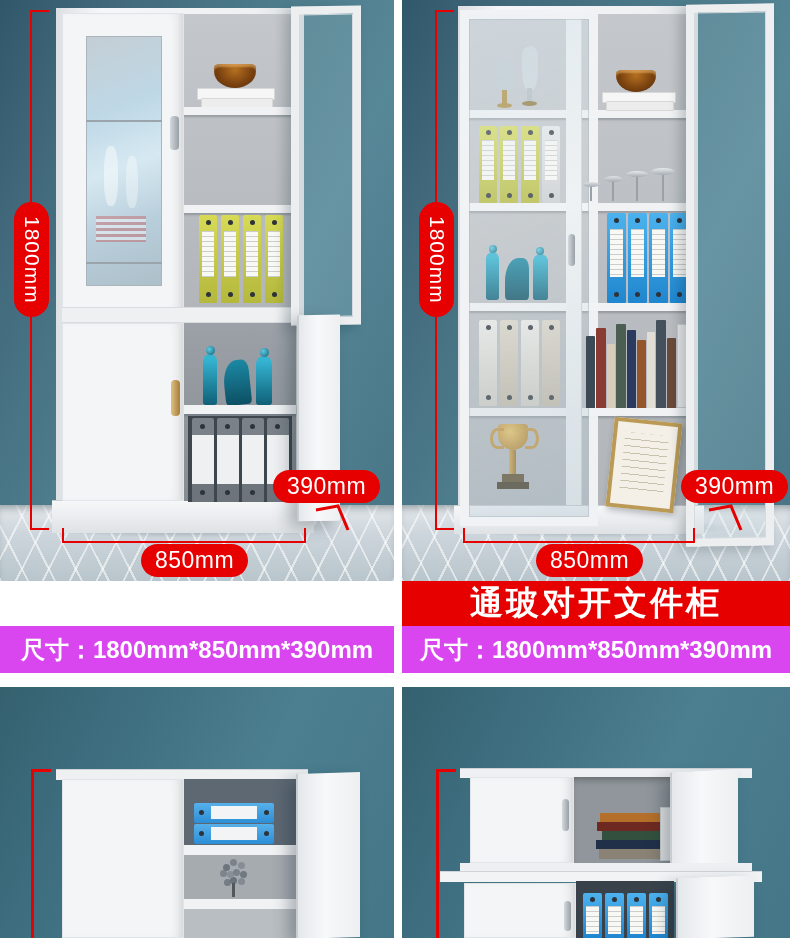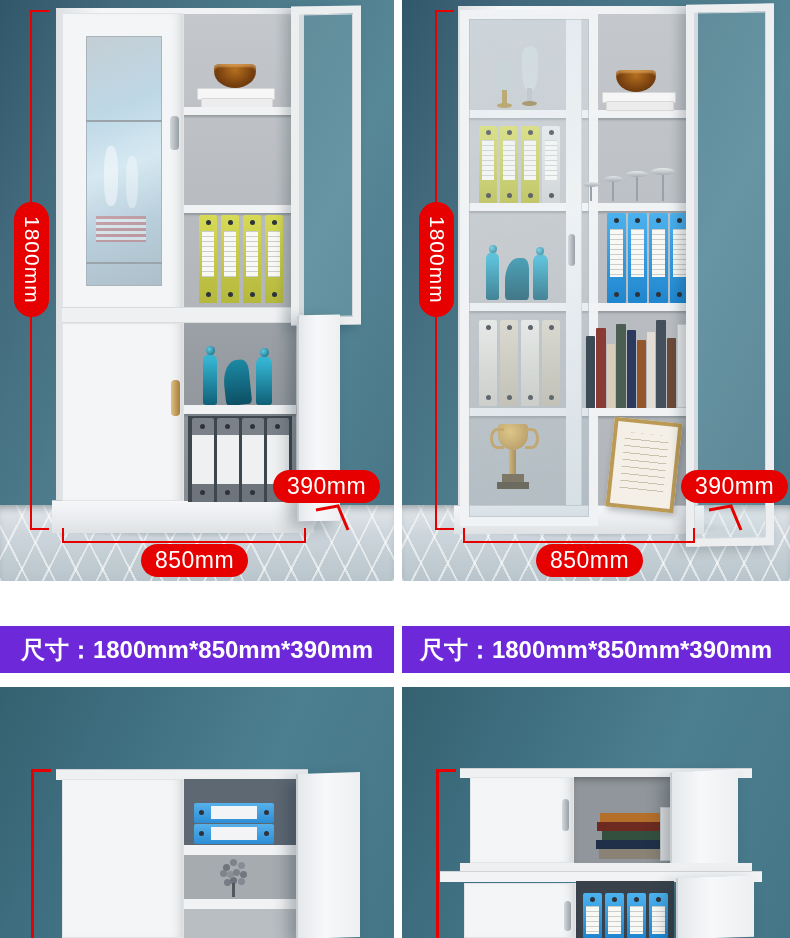--- a/index.html
+++ b/index.html
@@ -40,21 +40,21 @@
   .spine .lbl{position:absolute;left:3px;background:#f8f8f4;
       background-image:repeating-linear-gradient(180deg,rgba(120,125,130,.35) 0 1px,transparent 1px 5px);}
   .dot{position:absolute;border-radius:50%;background:#2e333a;}
   .rl{position:absolute;background:#e60000;}
   .pill{position:absolute;background:#e60000;color:#fff;display:flex;align-items:center;justify-content:center;
         border-radius:20px;font-size:23px;font-weight:500;letter-spacing:.5px;}
   .vpill{position:absolute;background:#e60000;color:#fff;display:flex;align-items:center;justify-content:center;
         border-radius:18px;font-size:21px;font-weight:500;writing-mode:vertical-rl;text-orientation:mixed;letter-spacing:1px;}
   .banner-red{position:absolute;left:0;width:100%;height:45px;top:581px;background:#e60000;
         display:flex;align-items:center;justify-content:center;color:#fff;font-size:33px;font-weight:700;letter-spacing:3px;}
-  .banner-black{position:absolute;left:0;width:100%;height:47px;top:626px;background:#6d28d9;
+  .banner-black{position:absolute;left:0;width:100%;height:47px;top:626px;background:#d946ef;
         display:flex;align-items:center;justify-content:center;color:#fff;font-size:24px;font-weight:700;letter-spacing:0;}
   .shadow-ell{position:absolute;border-radius:50%;background:radial-gradient(ellipse,rgba(45,65,75,.38),rgba(45,65,75,0) 70%);}
   .bowl{position:absolute;background:radial-gradient(ellipse at 50% 25%,#b5701f 0%,#7c4310 55%,#512808 100%);
         border-radius:8px 8px 30px 30px / 6px 6px 24px 24px;box-shadow:inset 0 3px 2px rgba(255,200,120,.5);}
   .book{position:absolute;background:#f6f6f6;border:1px solid #d8d8d8;border-radius:1px;}
   .chess{position:absolute;background:linear-gradient(180deg,#35b4d2 10%,#0f6077);}
   .knob{position:absolute;border-radius:50%;background:radial-gradient(circle at 35% 35%,#5ecbe2,#0f6077);}
   .stripe-book{position:absolute;bottom:0;border-radius:1px 1px 0 0;}
 </style>
 </head>
@@ -306,20 +306,23 @@
     <div class="vpill" style="left:17px;top:202px;width:35px;height:115px;">1800mm</div>
     <div class="rl" style="left:61px;top:541px;width:232px;height:2px;"></div>
     <div class="rl" style="left:61px;top:528px;width:2px;height:15px;"></div>
     <div class="rl" style="left:291px;top:528px;width:2px;height:15px;"></div>
     <div class="pill" style="left:134px;top:544px;width:107px;height:33px;">850mm</div>
     <div class="pill" style="left:279px;top:470px;width:107px;height:33px;">390mm</div>
     <svg class="abs" style="left:305px;top:503px;" width="38" height="30">
       <polyline points="2,7 24,3 34,27" fill="none" stroke="#e60000" stroke-width="3"></polyline>
     </svg>
 
+    <div class="banner-red">
+      <span>通玻对开文件柜</span>
+    </div>
     <div class="banner-black">
       <span>尺寸：</span>
       <span>1800mm*850mm*390mm</span>
     </div>
   </div>
 
   <div class="panel" id="p-bl" style="left:0;top:687px;width:394px;height:251px;">
     <div class="wall2"></div>
 
     <div class="rl" style="left:31px;top:82px;width:20px;height:3px;"></div>

